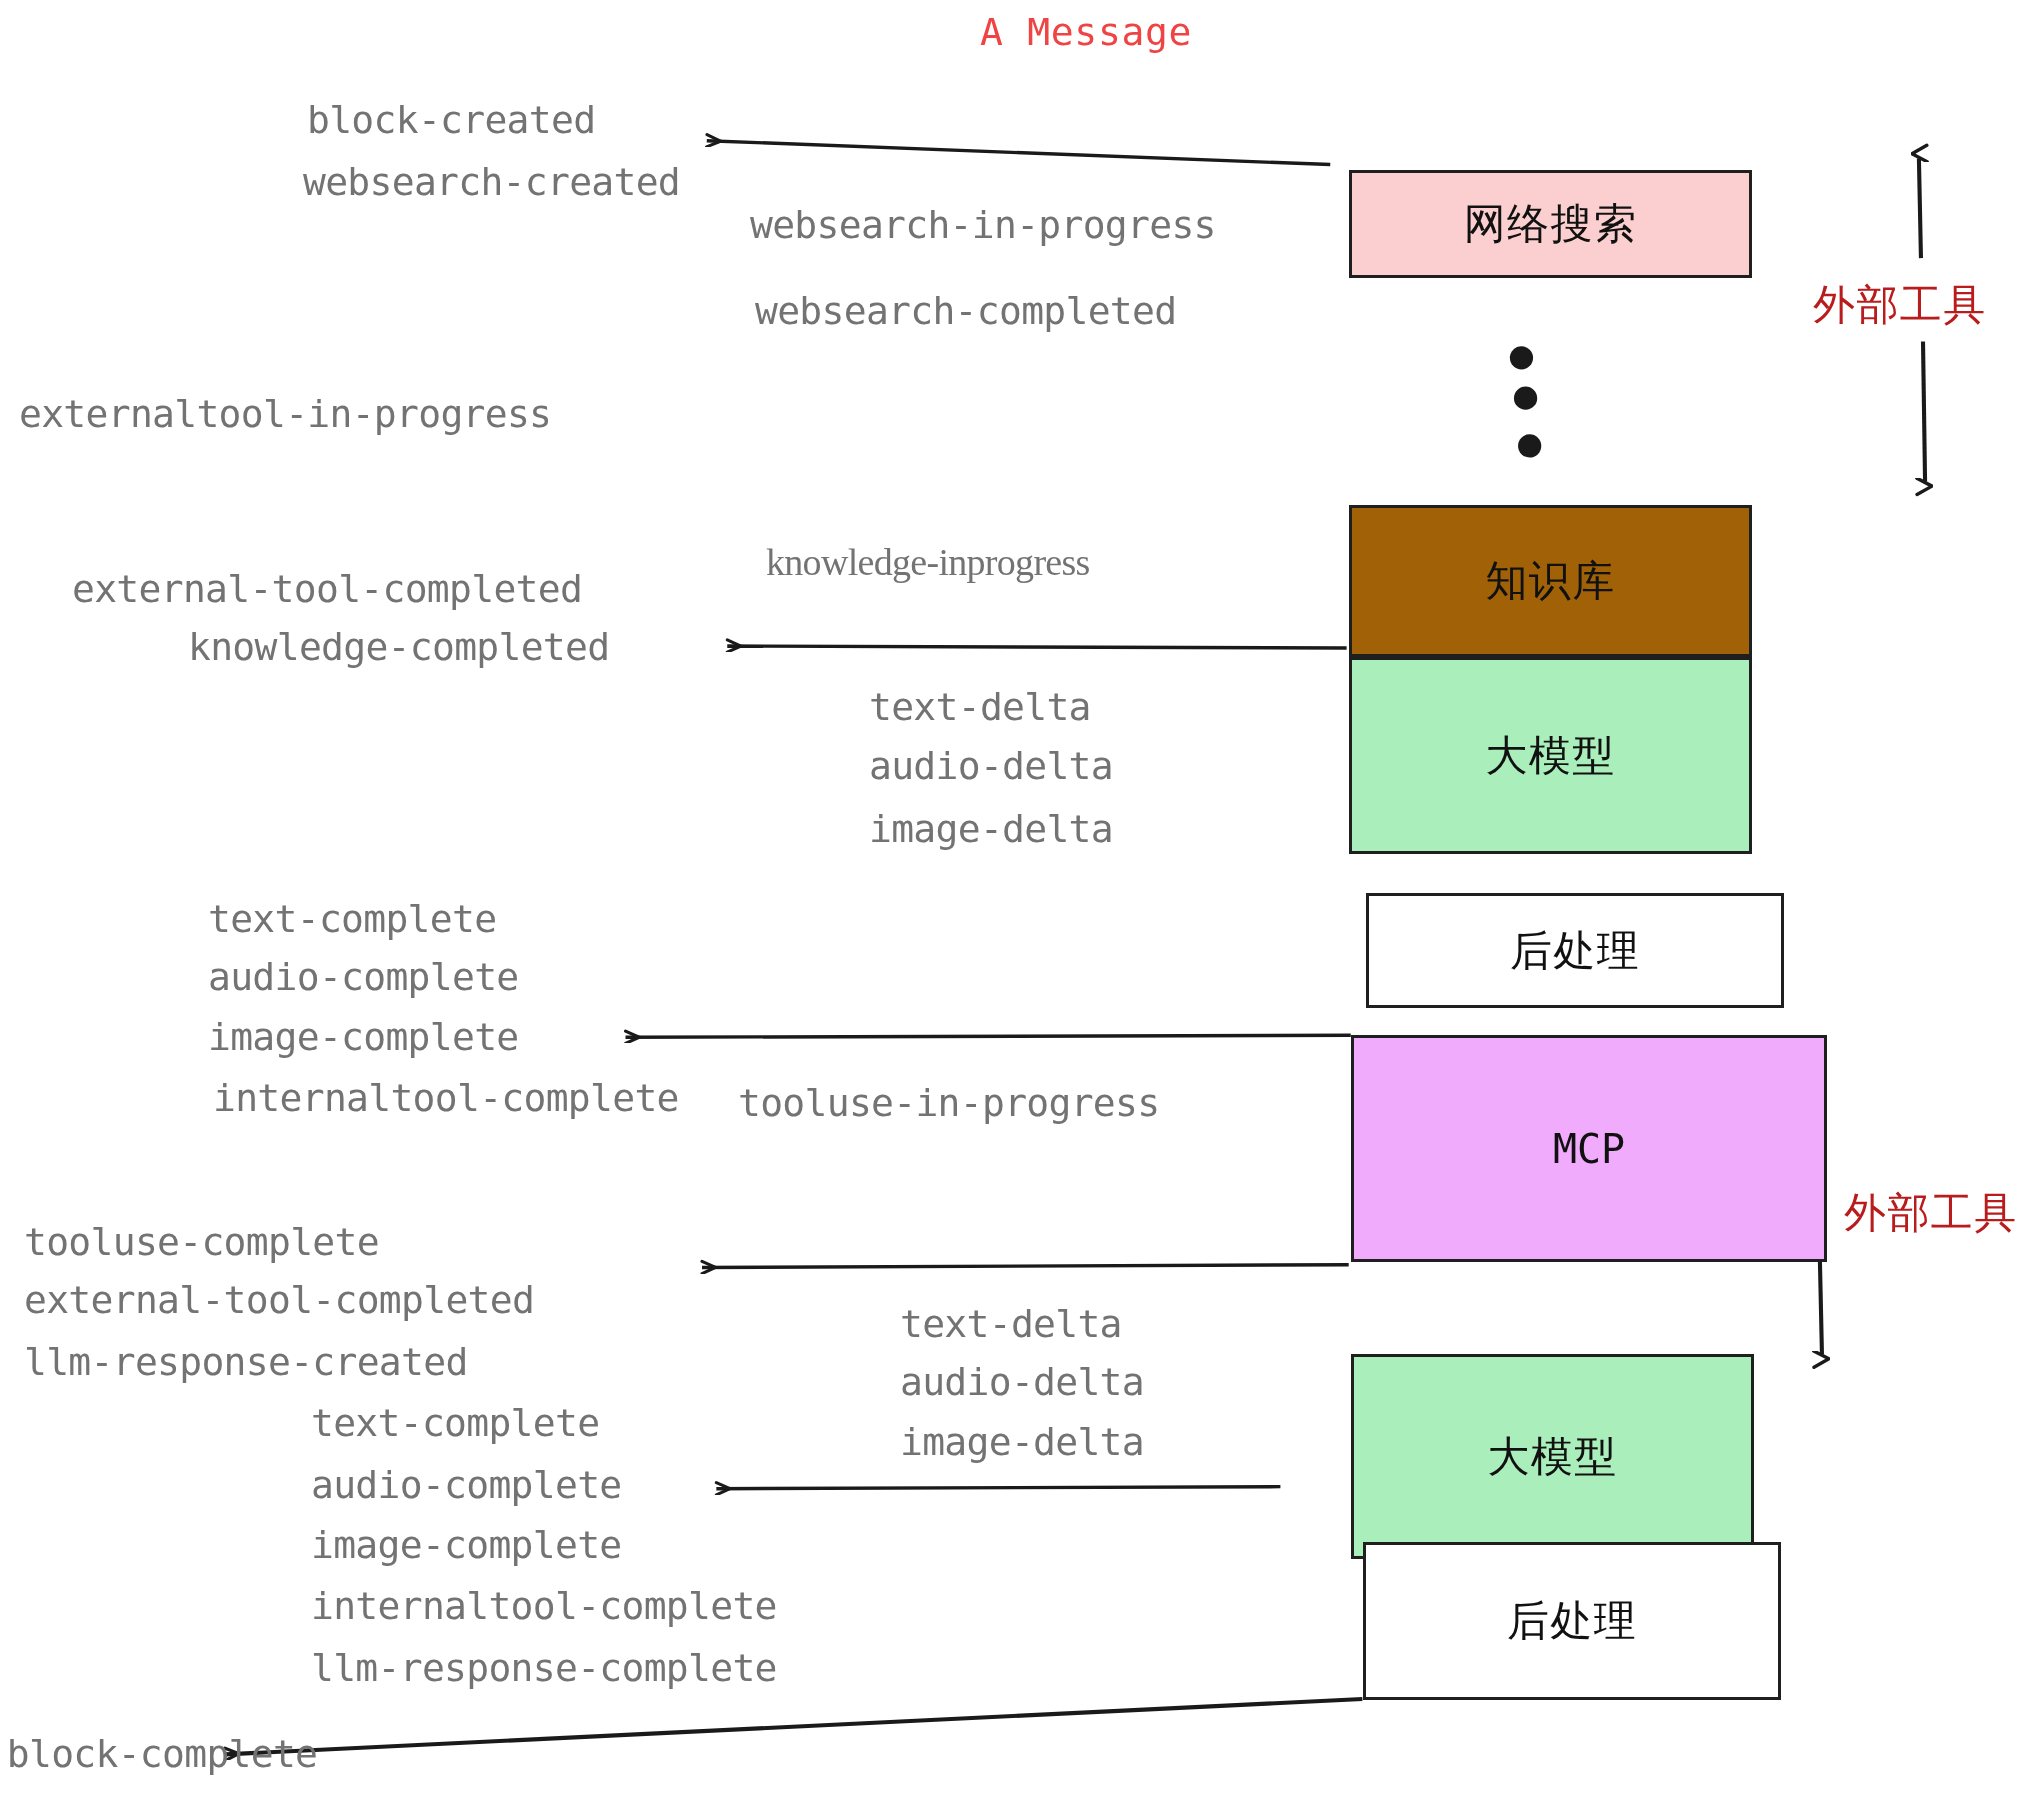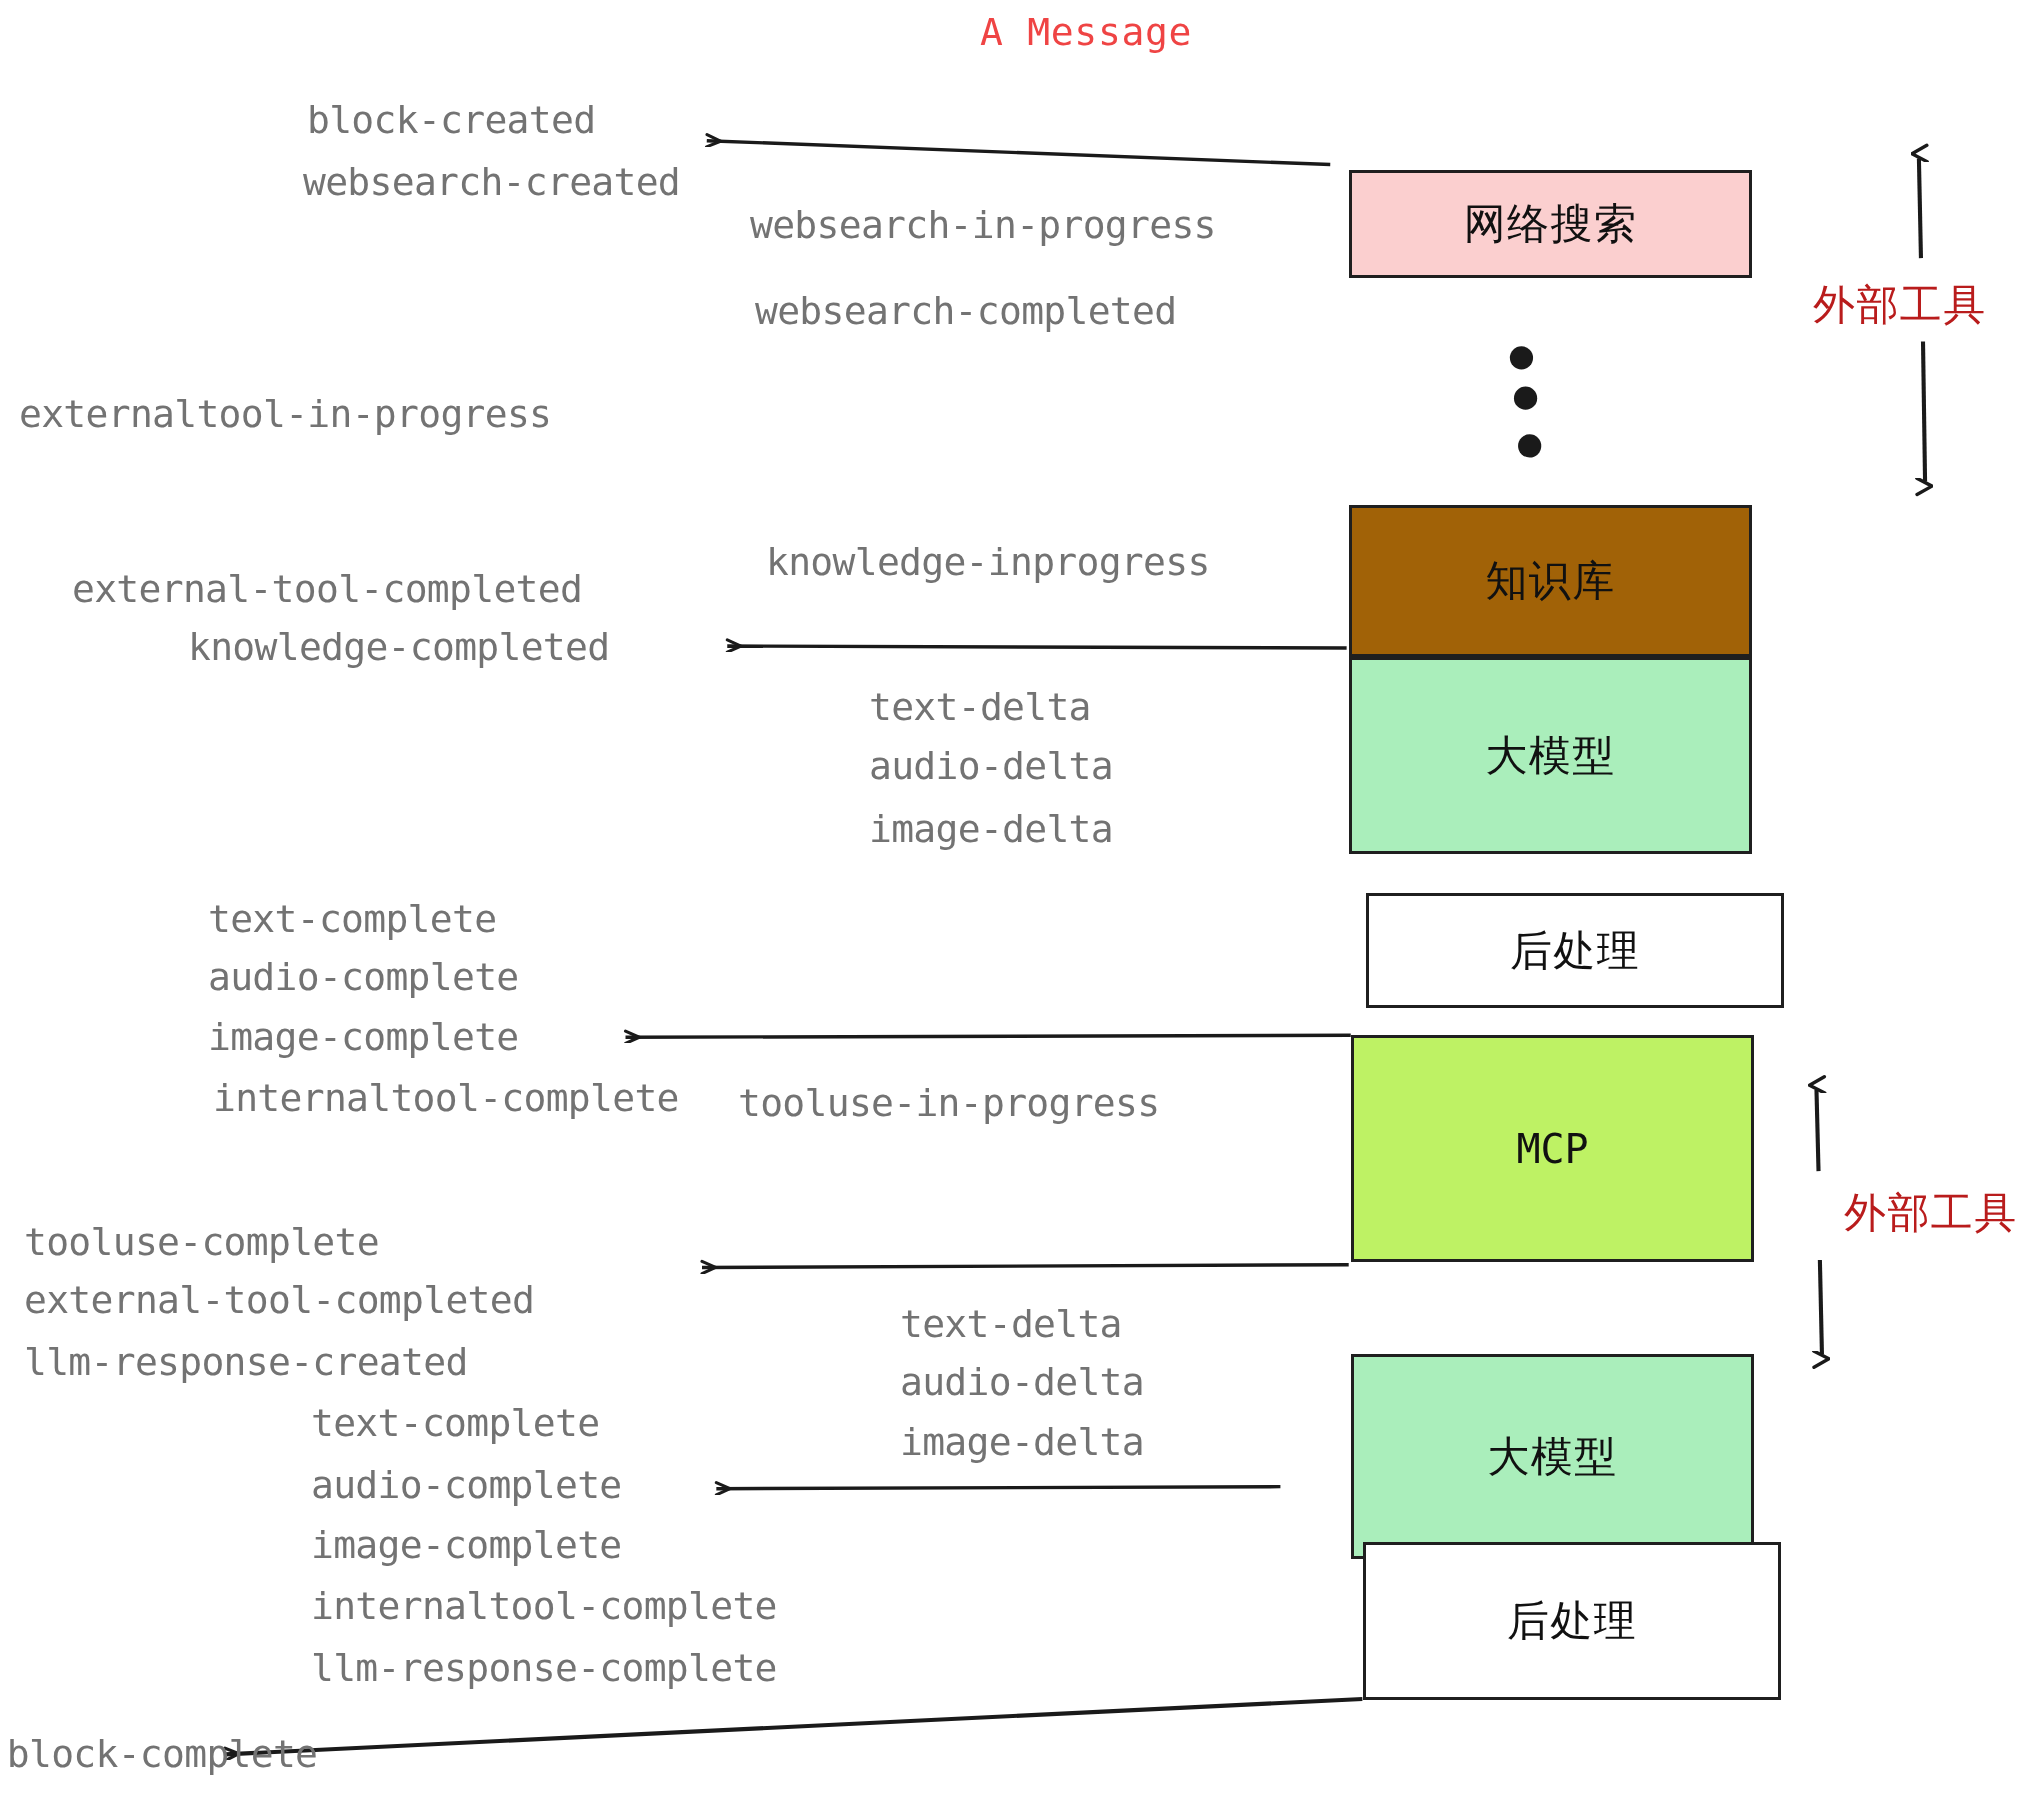--- a/index.html
+++ b/index.html
@@ -128,21 +128,21 @@
   </div>
 
   <div class="node" style="left:1349px; top:657px; width:403px; height:197px; background:#aaeebb;">
     <span>大模型</span>
   </div>
 
   <div class="node" style="left:1366px; top:893px; width:418px; height:115px; background:#ffffff;">
     <span>后处理</span>
   </div>
 
-  <div class="node mono" style="left:1351px; top:1035px; width:403px; height:227px; background:#bef264;">
+  <div class="node mono" style="left:1351px; top:1035px; width:476px; height:227px; background:#f0abfc;">
     <span>MCP</span>
   </div>
 
   <div class="node" style="left:1351px; top:1354px; width:403px; height:205px; background:#aaeebb;">
     <span>大模型</span>
   </div>
 
   <div class="node" style="left:1363px; top:1542px; width:418px; height:158px; background:#ffffff;">
     <span>后处理</span>
   </div>
@@ -150,21 +150,21 @@
   <div class="side-label" style="left:1813px; top:277px;">外部工具</div>
 
   <div class="side-label" style="left:1844px; top:1185px;">外部工具</div>
 
   <div class="evt" style="left:307px;  top:101px;">block-created</div>
   <div class="evt" style="left:303px;  top:163px;">websearch-created</div>
   <div class="evt" style="left:750px; top:206px;">websearch-in-progress</div>
   <div class="evt" style="left:755px; top:292px;">websearch-completed</div>
   <div class="evt" style="left:19px; top:395px;">externaltool-in-progress</div>
 
-  <div class="evt" style="left:766px; top:543px;">knowledge-inprogress</div>
+  <div class="evt" style="left:766px; top:543px;font-family:Liberation Serif, serif;">knowledge-inprogress</div>
   <div class="evt" style="left:72px; top:570px;">external-tool-completed</div>
   <div class="evt" style="left:188px;  top:628px;">knowledge-completed</div>
 
   <div class="evt" style="left:869px; top:688px;">text-delta</div>
   <div class="evt" style="left:869px; top:747px;">audio-delta</div>
   <div class="evt" style="left:869px; top:810px;">image-delta</div>
 
   <div class="evt" style="left:208px;  top:900px;">text-complete</div>
   <div class="evt" style="left:208px;  top:958px;">audio-complete</div>
   <div class="evt" style="left:208px;  top:1018px;">image-complete</div>

